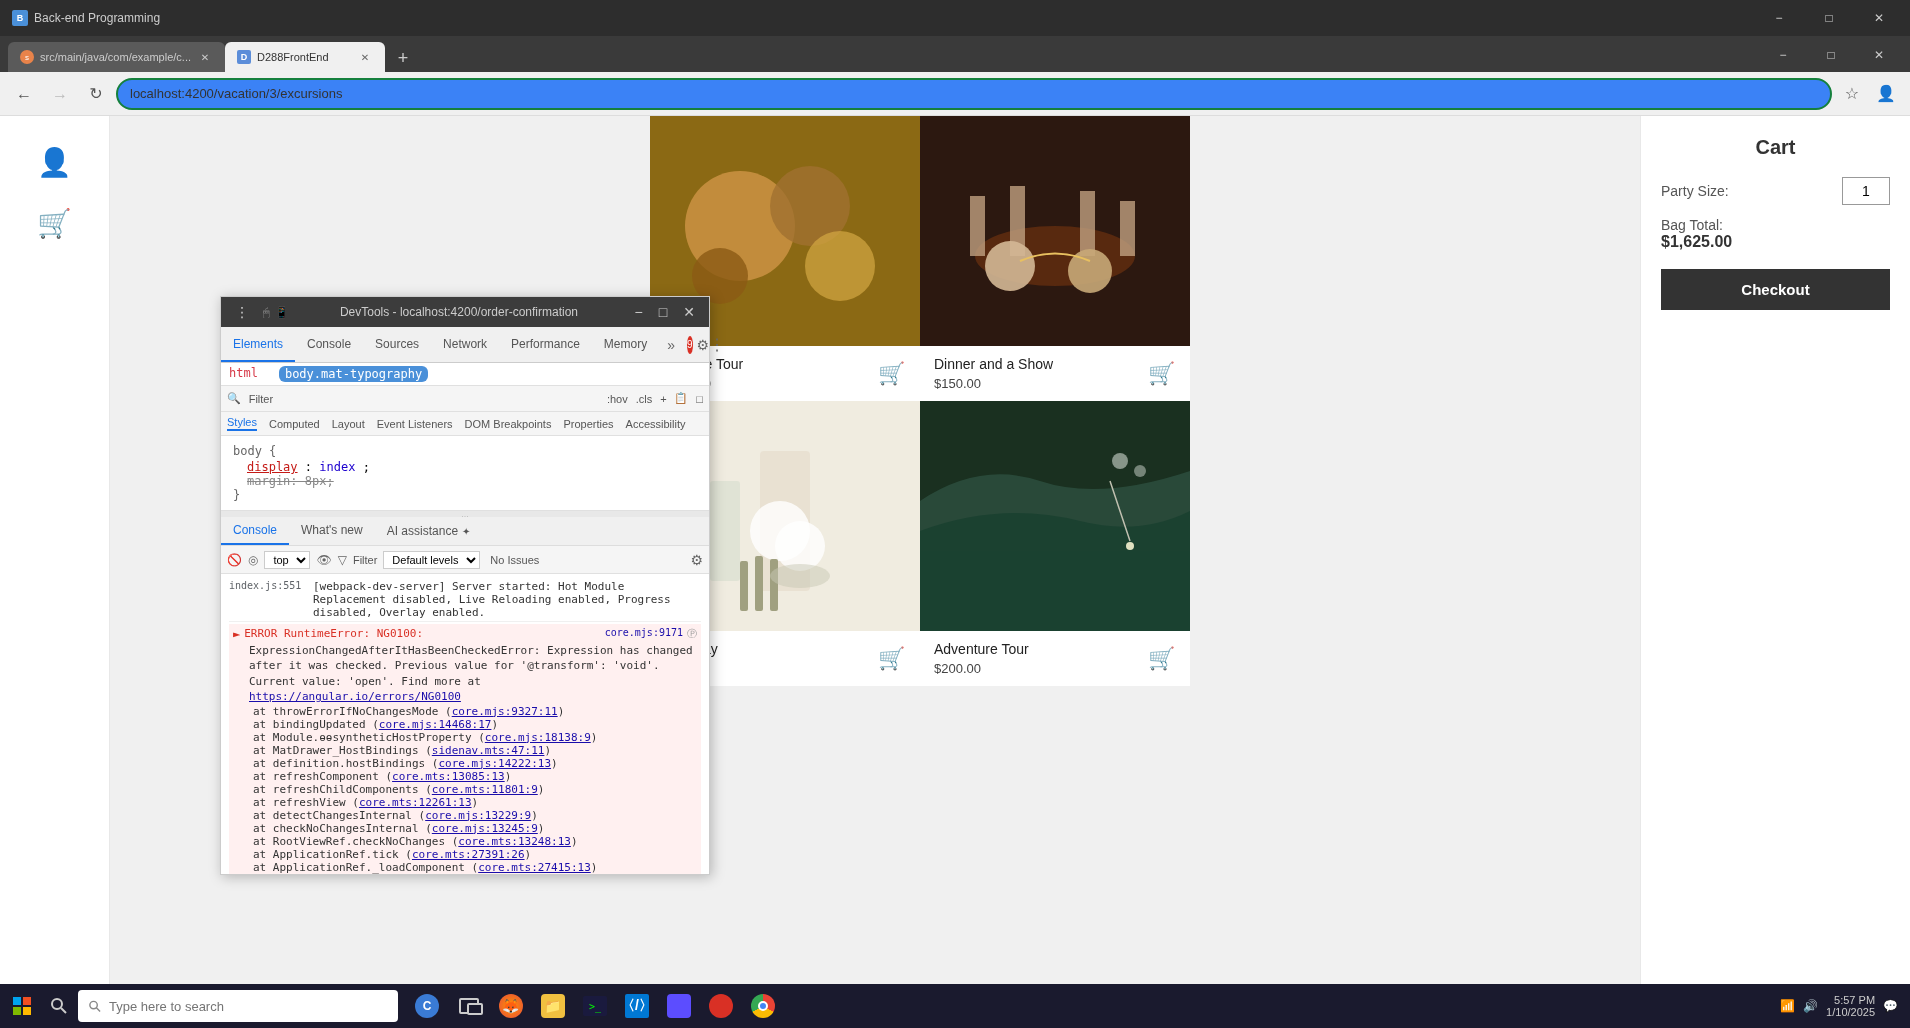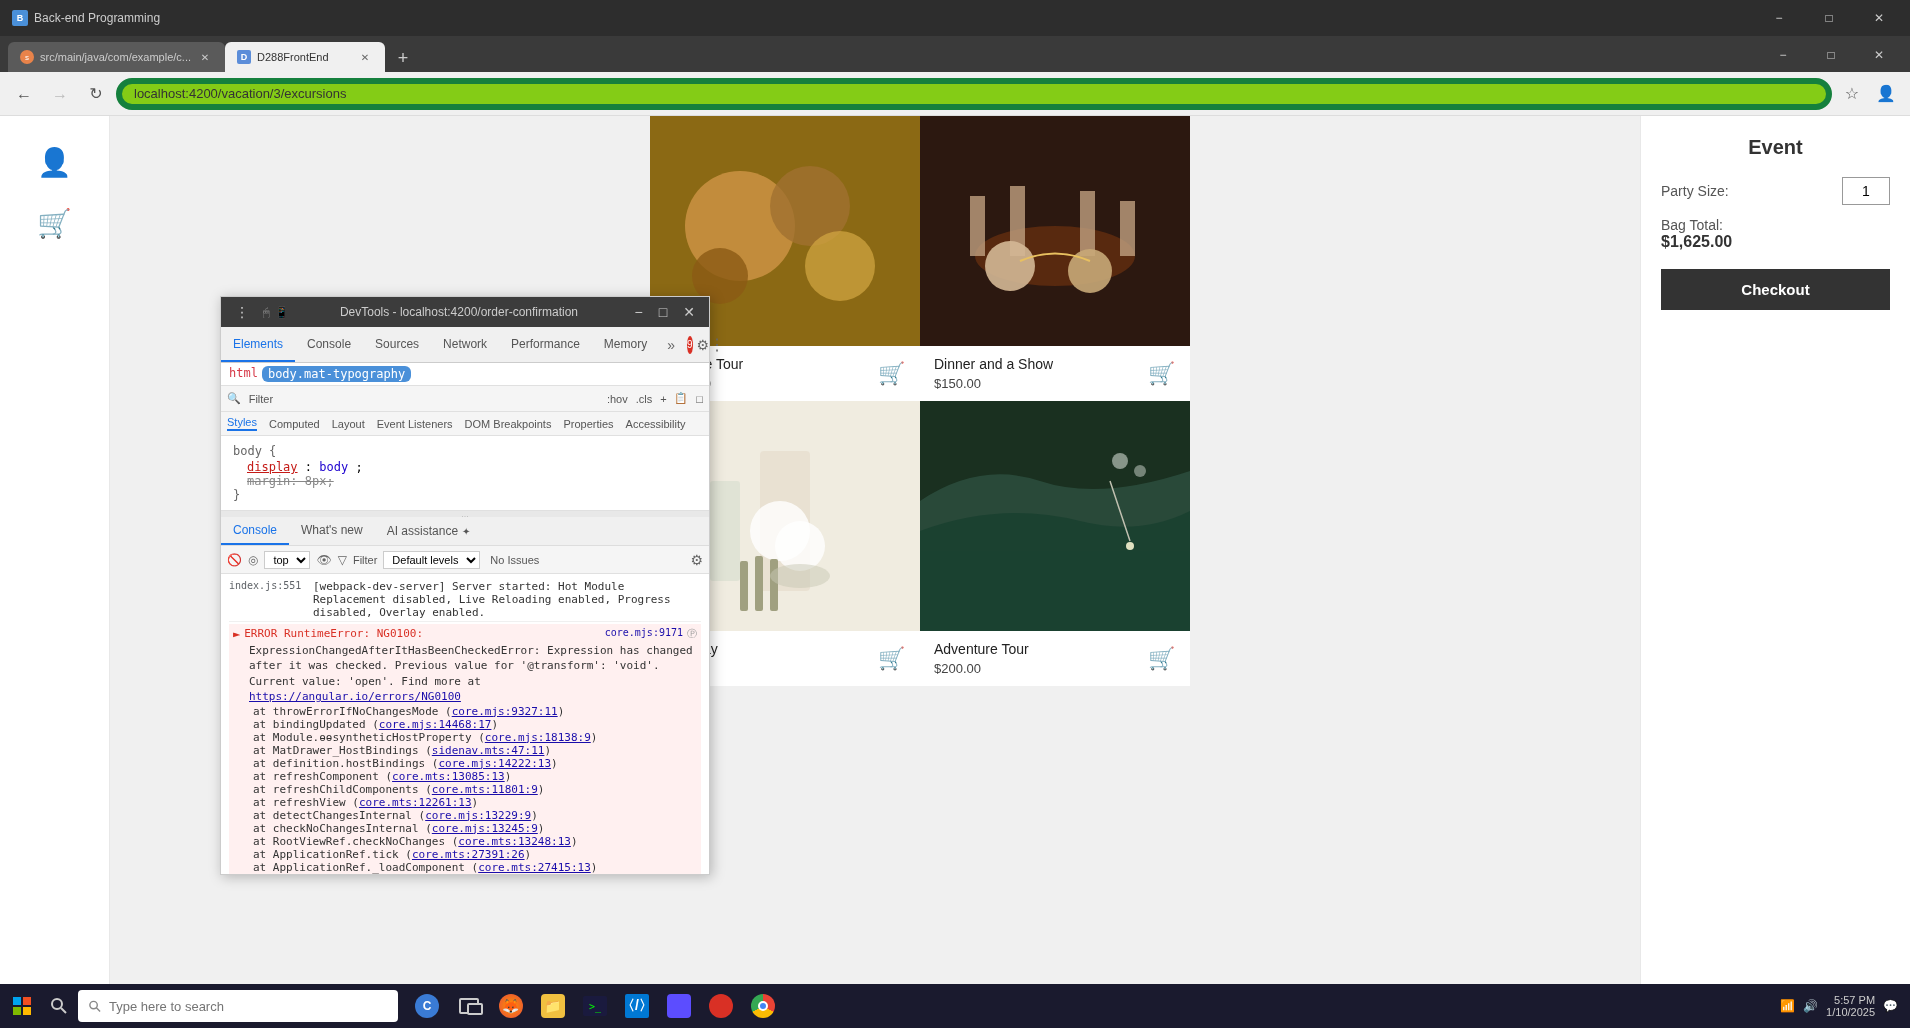--- a/index.html
+++ b/index.html
@@ -52,25 +52,25 @@
       align-items: center;
       padding: 0 8px;
       gap: 4px;
       border-bottom: 1px solid #ddd;
     }
     .nav-btn { width: 32px; height: 32px; background: transparent; border: none; cursor: pointer; border-radius: 50%; display: flex; align-items: center; justify-content: center; color: #555; font-size: 16px; }
     .nav-btn.disabled { color: #bbb; cursor: default; }
     .address-bar {
       flex: 1;
       height: 32px;
-      border: 6px solid #15803d;
+      border: 2px solid #15803d;
       border-radius: 16px;
       padding: 0 12px;
       font-size: 13px;
-      background: #84cc16;
+      background: #3b82f6;
       color: #333;
       outline: none;
     }
     .toolbar-actions { display: flex; gap: 2px; }
     .sidebar-icon { font-size: 28px; color: #333; cursor: pointer; }
 
     
     .devtools {
       position: absolute;
       top: 180px;
@@ -144,21 +144,21 @@
       font-size: 11px;
       color: #555;
     }
     .breadcrumb-bar {
       background: #fff;
       border-bottom: 1px solid #e0e0e0;
       padding: 3px 8px;
       font-family: monospace;
       font-size: 12px;
       display: flex;
-      gap: 4px;
+      gap: 21px;
     }
     .bc-html { color: #d73a49; }
     .bc-body { background: #4a90d9; color: white; padding: 1px 6px; border-radius: 6px; }
     .css-prop { color: #c41a16; text-decoration: underline; }
     .css-val { color: #1c00cf; }
     .css-strikethrough { text-decoration: line-through; color: #888; }
 
     
     .taskbar {
       position: fixed;
@@ -428,21 +428,21 @@
             <div>
               <div class="exc-name">Adventure Tour</div>
               <div class="exc-price">$200.00</div>
             </div>
             <div class="exc-cart">🛒</div>
           </div>
         </div>
       </div>
 
       <div style="position:absolute;right:0;top:0;width:270px;padding:20px;background:white;border-left:1px solid #e8e8e8;height:912px;">
-        <div style="font-size:20px;font-weight:600;text-align:center;margin-bottom:18px;color:#333;">Event</div>
+        <div style="font-size:20px;font-weight:600;text-align:center;margin-bottom:18px;color:#333;">Cart</div>
         <div style="display:flex;justify-content:space-between;align-items:center;margin-bottom:12px;">
           <span style="font-size:14px;color:#555;">Party Size:</span>
           <input type="text" style="width: 48px; height: 28px; border: 1px solid rgb(153, 153, 153); text-align: center; font-size: 14px;" value="1">
         </div>
         <div style="margin-bottom:18px;">
           <div style="font-size:14px;color:#555;">Bag Total:</div>
           <div style="font-size:16px;font-weight:600;color:#333;">$1,625.00</div>
         </div>
         <button style="background:#333;color:white;border:none;padding:12px 0;font-size:15px;font-weight:600;cursor:pointer;width:100%;">Checkout</button>
       </div>
@@ -494,21 +494,21 @@
           <span style="color:#555;cursor:pointer;">DOM Breakpoints</span>
           <span style="color:#555;cursor:pointer;">Properties</span>
           <span style="color:#555;cursor:pointer;">Accessibility</span>
         </div>
 
         <div style="padding:8px 12px;font-family:monospace;font-size:12px;background:white;border-bottom:1px solid #e0e0e0;min-height:60px;">
           <div style="color:#666;margin-bottom:2px;">body {</div>
           <div style="margin-left:14px;">
             <span class="css-prop">display</span>
             <span>: </span>
-            <span class="css-val">body</span>
+            <span class="css-val">index</span>
             <span>;</span>
           </div>
           <div style="margin-left:14px;">
             <span class="css-strikethrough">margin: 8px;</span>
           </div>
           <div style="color:#666;">}</div>
         </div>
 
         <div style="height:6px;background:#e8e8e8;cursor:ns-resize;display:flex;align-items:center;justify-content:center;">
           <span style="font-size:8px;color:#aaa;">…</span>

